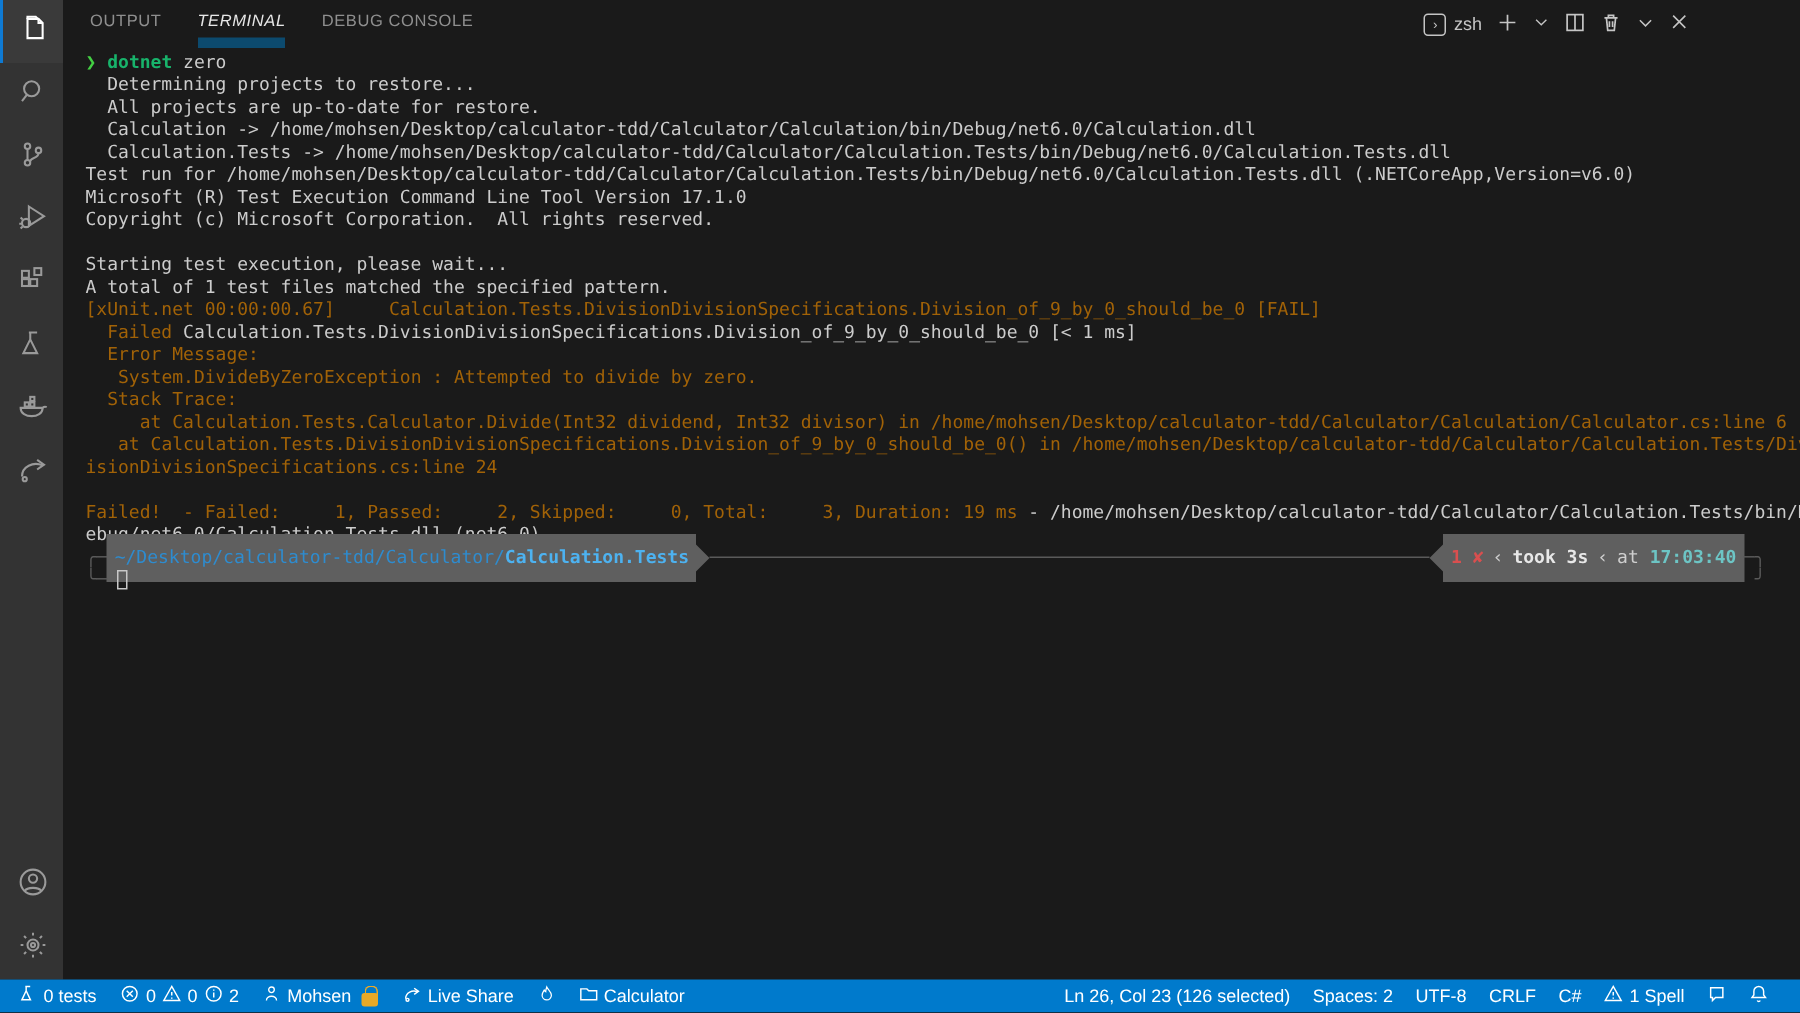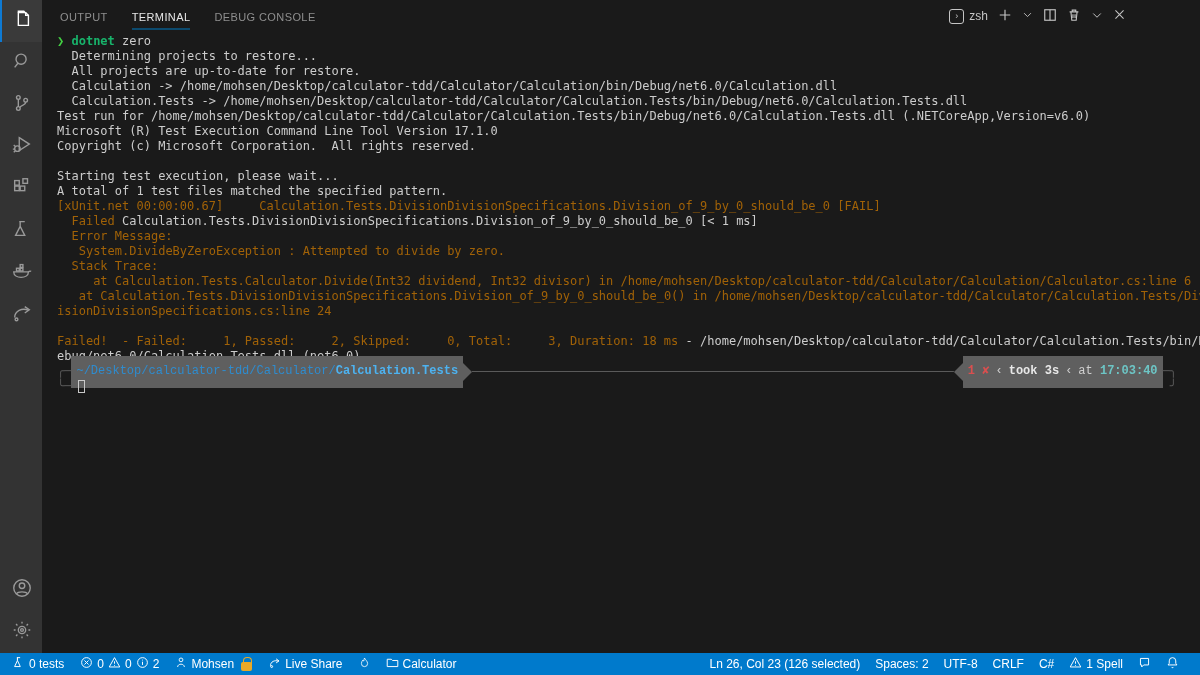--- a/index.html
+++ b/index.html
@@ -16,42 +16,42 @@
   .ab-item svg { stroke:#9a9a9a; fill:none; stroke-width:1.5; }
   .ab-item.active svg { stroke:#ffffff; }
   .ab-spacer { flex:1; }
 
   
   .panelhead { position:absolute; left:42px; top:0; right:0; height:32px;
     display:flex; align-items:center; background:#1a1a1a; }
   .panel-tabs { display:flex; gap:24px; padding-left:18px; }
   .panel-tab { font-size:11px; letter-spacing:.4px; color:#8f8f8f; text-transform:uppercase;
     padding:8px 0 5px 0; border-bottom:1px solid transparent; cursor:pointer; }
-  .panel-tab.active { color:#e7e7e7; border-bottom:2px solid #0c4a6e; }
+  .panel-tab.active { color:#e7e7e7; border-bottom:7px solid #0c4a6e;font-style:italic; }
   .panel-actions { margin-left:auto; display:flex; align-items:center; gap:10px; padding-right:14px; }
   .pa-btn { display:flex; align-items:center; gap:5px; color:#c5c5c5; font-size:12px; cursor:pointer; }
   .pa-btn svg { stroke:#c5c5c5; fill:none; stroke-width:1.3; }
   .shell-badge { width:15px; height:15px; border:1px solid #c5c5c5; border-radius:3px;
     display:flex; align-items:center; justify-content:center; font-size:9px; color:#c5c5c5; }
 
   
   .terminal { position:absolute; left:42px; top:34px; width:1155px; height:615px;
     padding-left:15px; font-family:"DejaVu Sans Mono", monospace; font-size:12px;
     line-height:15px; color:#cccccc; }
   .term-line { white-space:pre-wrap; word-break:break-all; width:1150px; min-height:15px; }
   .c-default { color:#cccccc; }
   .c-red     { color:#a16207; }
   .c-arrow   { color:#43d043; font-weight:bold; }
   .c-command { color:#18b36b; font-weight:bold; }
 
   
   .prompt-row { display:flex; align-items:center; width:1120px; height:15px;
     font-family:"DejaVu Sans Mono", monospace; font-size:12px; }
   .frame { color:#5a5a5a; white-space:pre; }
-  .seg { display:flex; align-items:center; background:#5f5f5f; height:17px; padding:16px 5px;font-family:Liberation Mono, monospace; }
+  .seg { display:flex; align-items:center; background:#5f5f5f; height:17px; padding:16px 5px; }
   .seg-tip-r { width:0; height:0; border-top:9px solid transparent; border-bottom:9px solid transparent;
     border-left:9px solid #5f5f5f; }
   .seg-tip-l { width:0; height:0; border-top:9px solid transparent; border-bottom:9px solid transparent;
     border-right:9px solid #5f5f5f; }
   .fill-line { flex:1; height:17px;
     background:linear-gradient(#5a5a5a,#5a5a5a) center / 100% 1px no-repeat; }
   .p-dir  { color:#2e8ccf; }
   .p-name { color:#4db2f0; font-weight:bold; }
   .p-exit { color:#d94f4f; font-weight:bold; }
   .p-sep  { color:#cfcfcf; padding:0 6px; }
@@ -214,21 +214,21 @@
         <div class="term-line"><span class="c-default">Starting test execution, please wait...</span></div>
         <div class="term-line"><span class="c-default">A total of 1 test files matched the specified pattern.</span></div>
         <div class="term-line"><span class="c-red">[xUnit.net 00:00:00.67]     Calculation.Tests.DivisionDivisionSpecifications.Division_of_9_by_0_should_be_0 [FAIL]</span></div>
         <div class="term-line"><span class="c-default">  </span><span class="c-red">Failed</span><span class="c-default"> Calculation.Tests.DivisionDivisionSpecifications.Division_of_9_by_0_should_be_0 [&lt; 1 ms]</span></div>
         <div class="term-line"><span class="c-red">  Error Message:</span></div>
         <div class="term-line"><span class="c-red">   System.DivideByZeroException : Attempted to divide by zero.</span></div>
         <div class="term-line"><span class="c-red">  Stack Trace:</span></div>
         <div class="term-line"><span class="c-red">     at Calculation.Tests.Calculator.Divide(Int32 dividend, Int32 divisor) in /home/mohsen/Desktop/calculator-tdd/Calculator/Calculation/Calculator.cs:line 6</span></div>
         <div class="term-line"><span class="c-red">   at Calculation.Tests.DivisionDivisionSpecifications.Division_of_9_by_0_should_be_0() in /home/mohsen/Desktop/calculator-tdd/Calculator/Calculation.Tests/DivisionDivisionSpecifications.cs:line 24</span></div>
         <div class="term-line"><span class="c-default"> </span></div>
-        <div class="term-line"><span class="c-red">Failed!  - Failed:     1, Passed:     2, Skipped:     0, Total:     3, Duration: 18 ms</span><span class="c-default"> - /home/mohsen/Desktop/calculator-tdd/Calculator/Calculation.Tests/bin/Debug/net6.0/Calculation.Tests.dll (net6.0)</span></div>
+        <div class="term-line"><span class="c-red">Failed!  - Failed:     1, Passed:     2, Skipped:     0, Total:     3, Duration: 19 ms</span><span class="c-default"> - /home/mohsen/Desktop/calculator-tdd/Calculator/Calculation.Tests/bin/Debug/net6.0/Calculation.Tests.dll (net6.0)</span></div>
       </div>
 
     <div class="prompt-row">
       <span class="frame">╭─</span>
       <span class="seg">
           <span class="p-dir">~/Desktop/calculator-tdd/Calculator/</span>
           <span class="p-name">Calculation.Tests</span>
         </span>
       <span class="seg-tip-r"></span>
       <span class="fill-line"></span>

